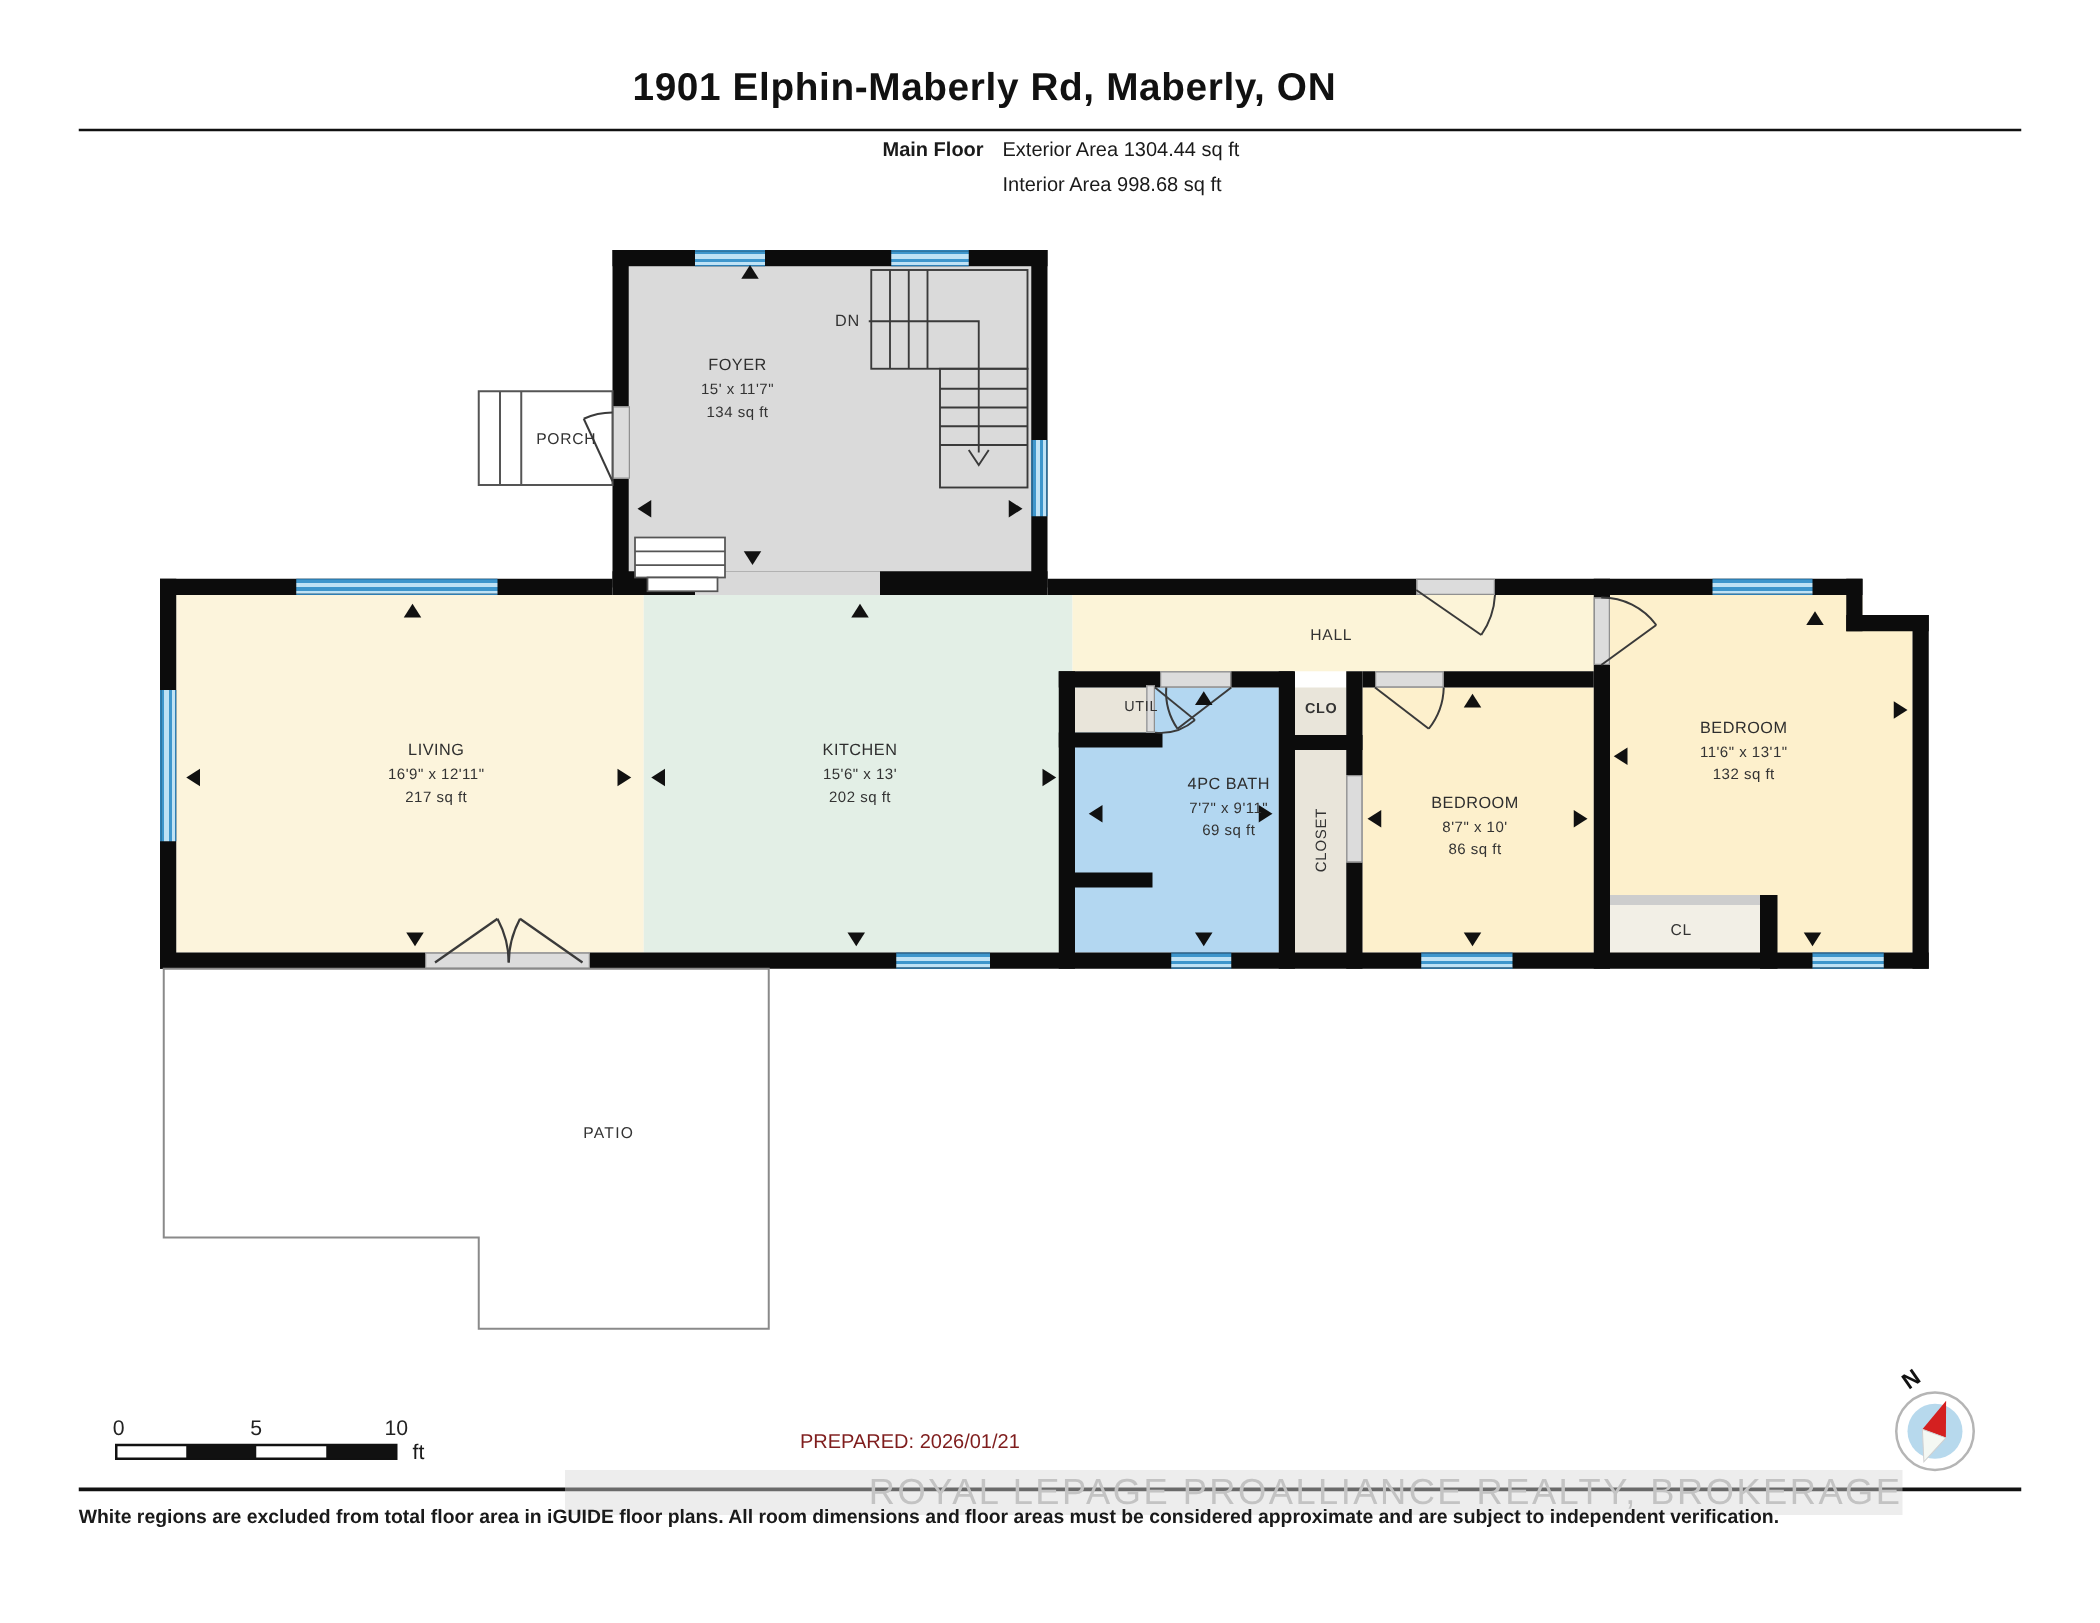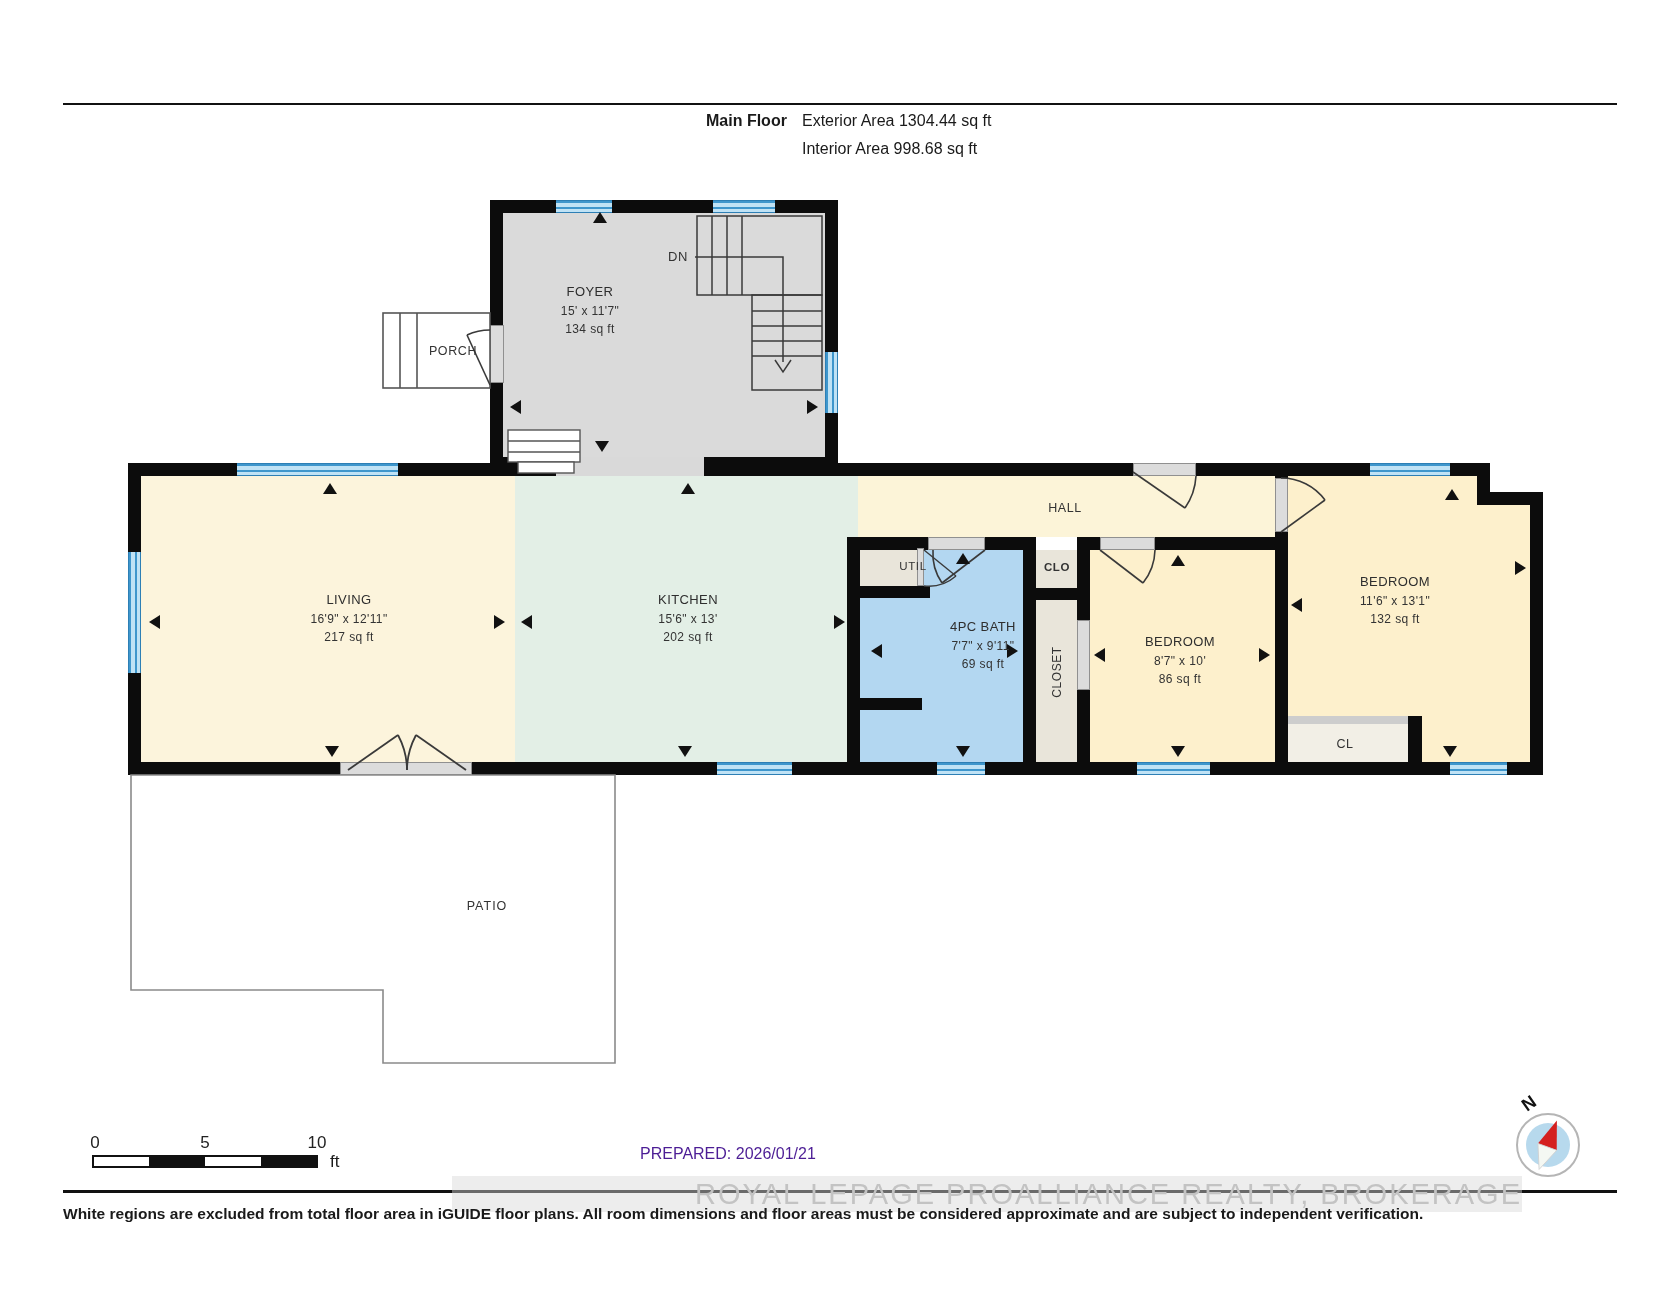--- a/index.html
+++ b/index.html
@@ -22,32 +22,33 @@
   .slab{position:absolute;background:#dcdcdc;border:1px solid #909090;box-sizing:border-box;z-index:4;}
   .open{position:absolute;background:#d9d9d9;z-index:4;}
   svg.overlay{position:absolute;left:0;top:0;z-index:5;pointer-events:none;}
   .room-label{position:absolute;z-index:6;transform:translate(-50%,-50%);text-align:center;
               font-size:12px;color:#333;letter-spacing:.4px;line-height:1.5;white-space:nowrap;}
   .room-label .nm{font-size:13px;color:#2e2e2e;}
   .tag{position:absolute;z-index:6;transform:translate(-50%,-50%);font-size:12.5px;color:#333;letter-spacing:.6px;white-space:nowrap;}
   .tag.vert{transform:translate(-50%,-50%) rotate(-90deg);}
   
   #scale-nums span{position:absolute;top:0;transform:translateX(-50%);font-size:17px;color:#222;}
-  #prepared{position:absolute;left:640px;top:1145px;font-size:16px;color:#4c1d95;z-index:7;}
+  #prepared{position:absolute;left:640px;top:1145px;font-size:16px;color:#7f1d1d;z-index:7;}
   #watermark{position:absolute;left:452px;top:1176px;width:1070px;height:36px;z-index:8;
              text-align:right;font-size:29px;letter-spacing:2px;color:#c3c3c3;
              background:rgba(214,214,214,.45);line-height:36px;white-space:nowrap;overflow:hidden;}
   #hr-bottom{position:absolute;left:63px;top:1190px;width:1554px;height:3px;background:#111;z-index:7;}
   #disclaimer{position:absolute;left:63px;top:1205px;width:1400px;font-size:15.5px;font-weight:600;color:#1a1a1a;z-index:9;}
 </style>
 </head>
 <body>
 
 <div id="page">
 
+  <div id="title">1901 Elphin-Maberly Rd, Maberly, ON</div>
   <div id="hr-top"></div>
   <div id="floor-label">Main Floor</div>
   <div id="ext-area">Exterior Area 1304.44 sq ft</div>
   <div id="int-area">Interior Area 998.68 sq ft</div>
 
   <div class="fill" style="left:503px;top:213px;width:322px;height:250px;background:#dadada;"></div>
   <div class="fill" style="left:141px;top:476px;width:374px;height:286px;background:#fcf4dc;"></div>
   <div class="fill" style="left:515px;top:476px;width:343px;height:286px;background:#e3efe6;"></div>
   <div class="fill" style="left:858px;top:476px;width:417px;height:61px;background:#fcf4d8;"></div>
   <div class="fill" style="left:860px;top:550px;width:163px;height:212px;background:#b3d7f1;"></div>

